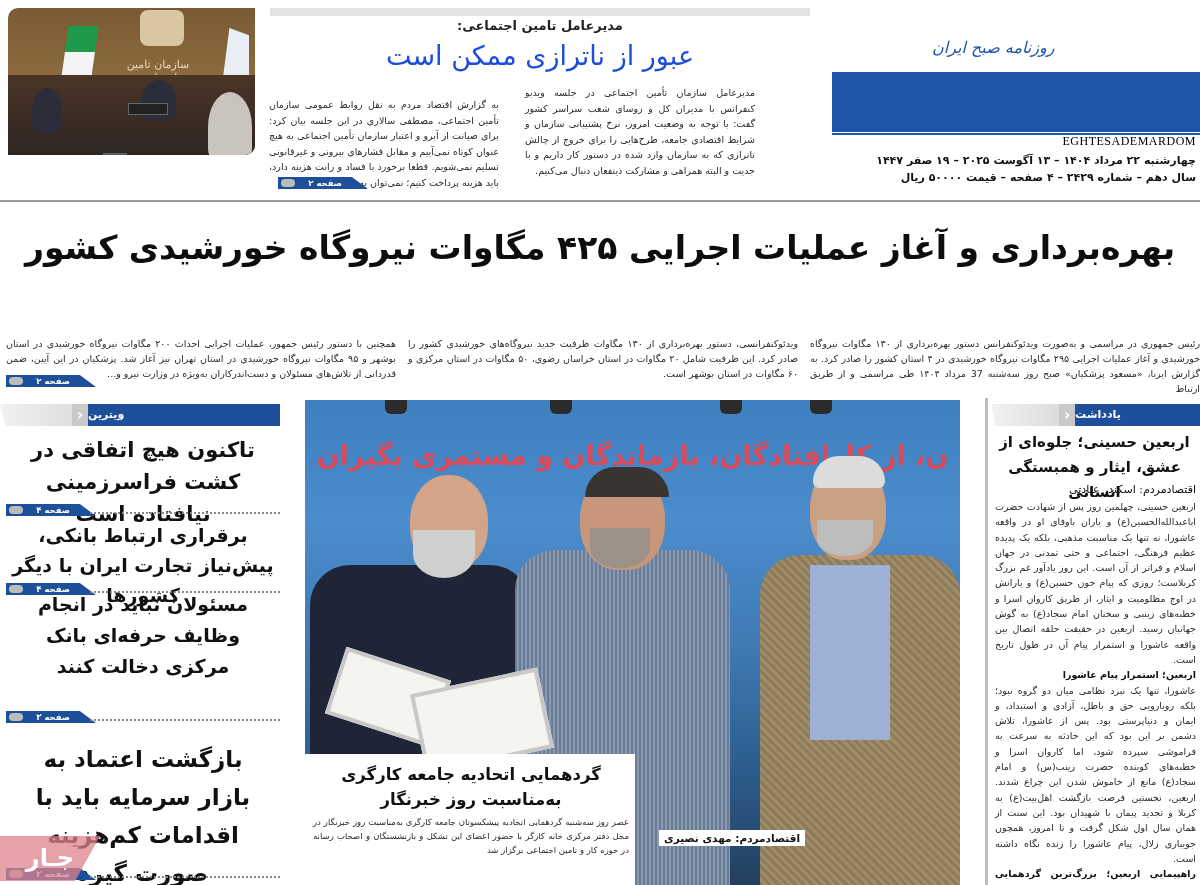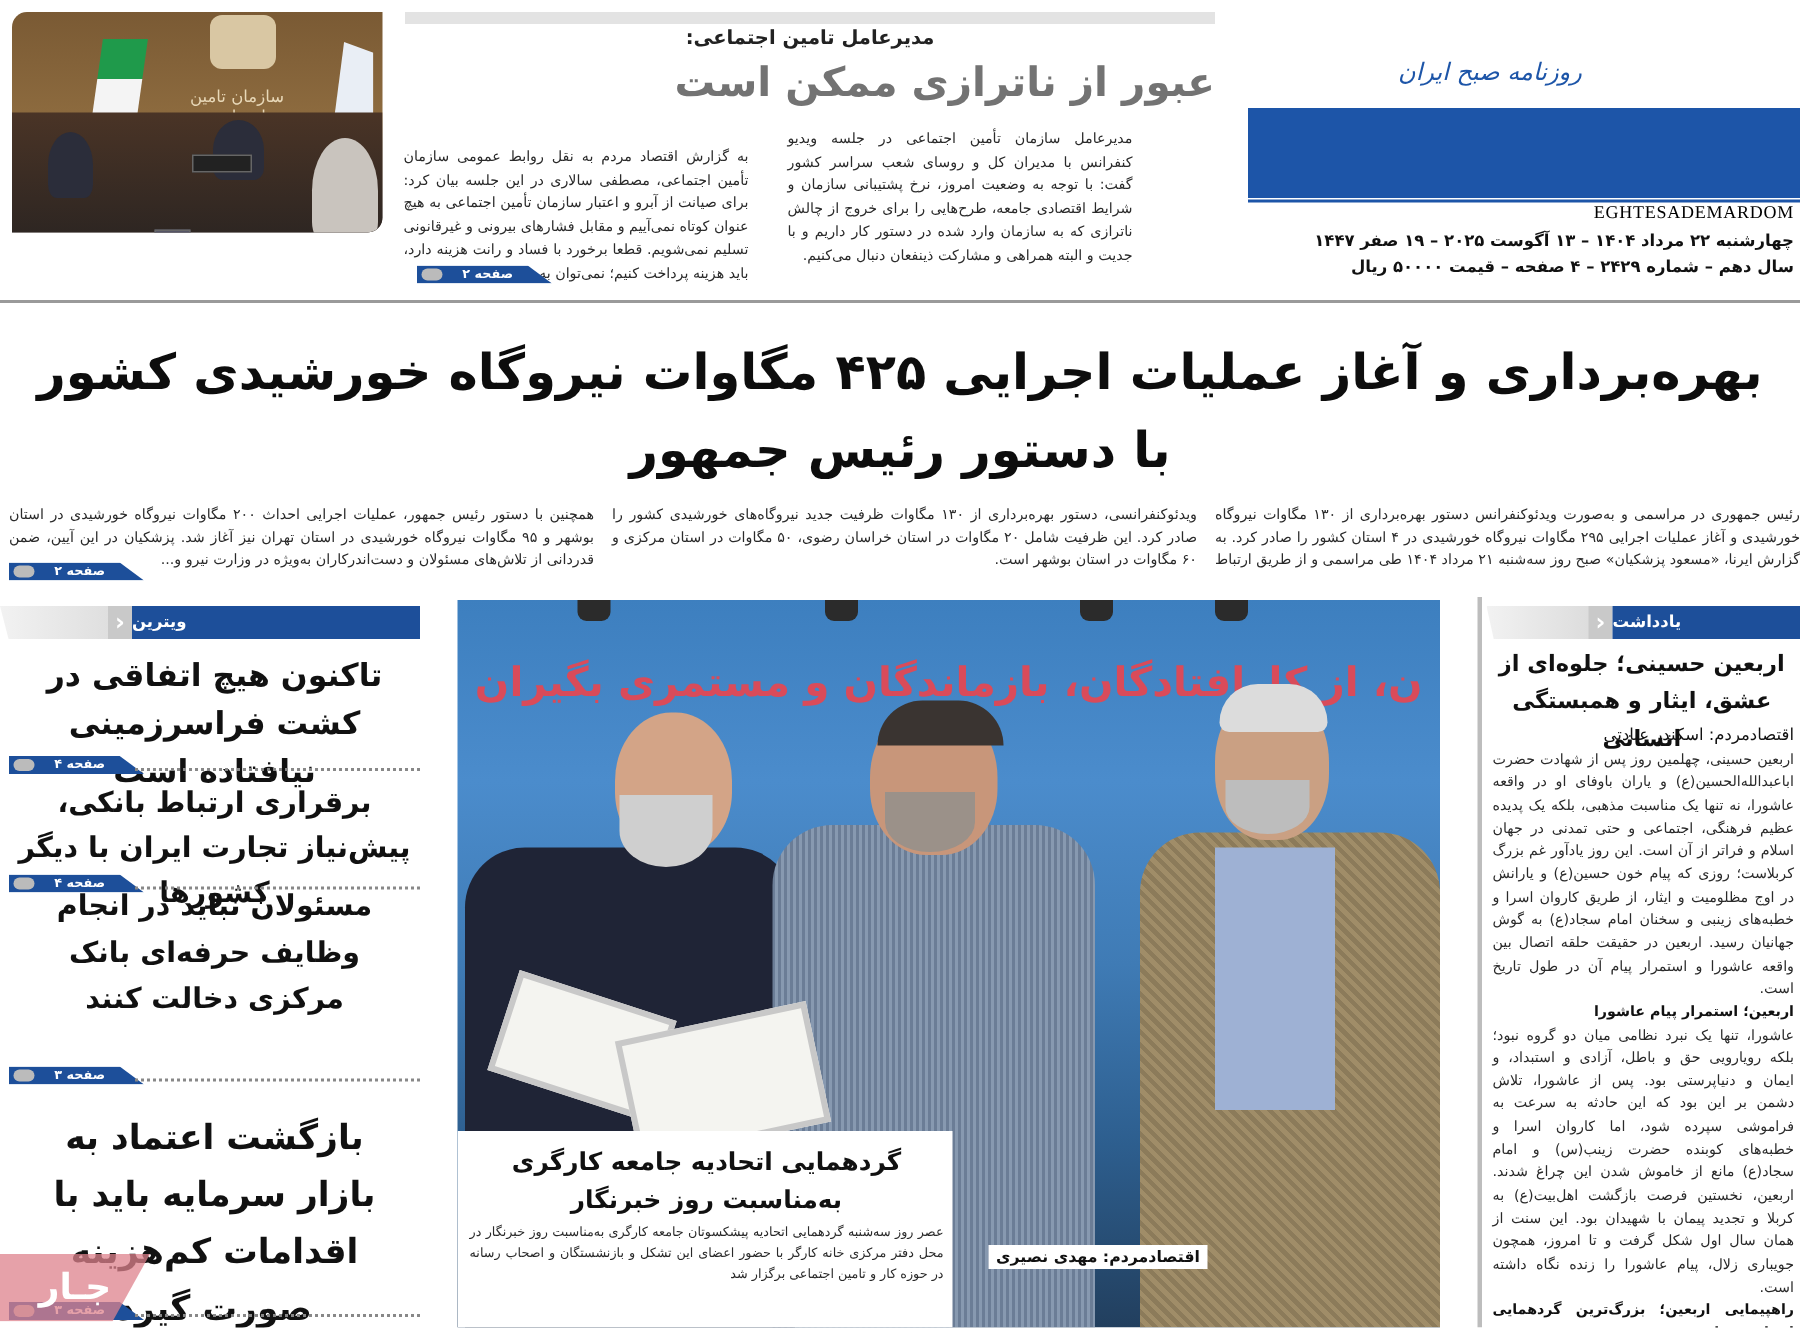--- a/index.html
+++ b/index.html
@@ -27,21 +27,21 @@
   .tp-flag { position: absolute; left: 55px; top: 18px; width: 30px; height: 80px; background: linear-gradient(180deg,#1f9a4b 0 33%, #f4f4f4 33% 66%, #d33 66% 100%); transform: skewX(-8deg); }
   .tp-flag2 { position: absolute; right: 6px; top: 20px; width: 28px; height: 72px; background: #e9eef5; clip-path: polygon(30% 0,100% 10%,100% 100%,0 90%); }
   .tp-emblem { position: absolute; left: 132px; top: 2px; width: 44px; height: 36px; border-radius: 8px; background: #d9c7a3; }
   .tp-sign { position: absolute; left: 100px; top: 50px; width: 100px; height: 20px; color: #e8d8b8; font-size: 11px; font-family: "DejaVu Serif", serif; text-align: center; }
   .tp-table { position: absolute; left: 0; right: 0; bottom: 0; height: 80px; background: linear-gradient(180deg,#4a3426 0%, #2e2622 100%); }
   .tp-person { position: absolute; border-radius: 50% 50% 20% 20%; background: #2b2d3a; }
   .tp-monitor { position: absolute; background: #222; border: 1px solid #666; }
 
   .teaser-rule { position: absolute; left: 270px; top: 8px; width: 540px; height: 8px; background: #e3e3e3; }
   .teaser-kicker { position: absolute; left: 270px; top: 18px; width: 540px; text-align: center; font-size: 13px; font-weight: bold; color: #222; }
-  .teaser-title { position: absolute; left: 270px; top: 40px; width: 540px; text-align: right; font-size: 27px; font-weight: bold; color: #737373; }
+  .teaser-title { position: absolute; left: 270px; top: 40px; width: 540px; text-align: center; font-size: 27px; font-weight: normal; color: #1d4ed8; }
   .teaser-col { position: absolute; top: 85px; width: 230px; font-size: 9.5px; line-height: 15.5px; text-align: justify; color: #2a2a2a; }
   .teaser-col.right { left: 525px; }
   .teaser-col.left { left: 269px; margin-top: 12px; }
 
   
   .page-tag { position: absolute; height: 12px; width: 90px; background: #1d4f9a;
       clip-path: polygon(0 0, 82% 0, 100% 100%, 0 100%); color: #fff; font-size: 8.5px; font-weight: bold;
       line-height: 12px; padding-right: 26px; text-align: right; direction: rtl; }
   .page-tag .dot { position: absolute; left: 3px; top: 2px; width: 14px; height: 8px; border-radius: 4px; background: #bbb; }
 
@@ -121,23 +121,22 @@
 <div class="teaser-col right">مدیرعامل سازمان تأمین اجتماعی در جلسه ویدیو کنفرانس با مدیران کل و روسای شعب سراسر کشور گفت: با توجه به وضعیت امروز، نرخ پشتیبانی سازمان و شرایط اقتصادی جامعه، طرح‌هایی را برای خروج از چالش ناترازی که به سازمان وارد شده در دستور کار داریم و با جدیت و البته همراهی و مشارکت ذینفعان دنبال می‌کنیم.</div>
 <div class="teaser-col left">به گزارش اقتصاد مردم به نقل روابط عمومی سازمان تأمین اجتماعی، مصطفی سالاری در این جلسه بیان کرد: برای صیانت از آبرو و اعتبار سازمان تأمین اجتماعی به هیچ عنوان کوتاه نمی‌آییم و مقابل فشارهای بیرونی و غیرقانونی تسلیم نمی‌شویم. قطعا برخورد با فساد و رانت هزینه دارد، باید هزینه پرداخت کنیم؛ نمی‌توان به...</div>
 <div class="page-tag" style="left:278px;top:177px;">
   <span class="dot"></span><span>صفحه ۲</span>
 </div>
 
 <div class="hr-top"></div>
 
 <div class="lead-title">
   <div>بهره‌برداری و آغاز عملیات اجرایی ۴۲۵ مگاوات نیروگاه خورشیدی کشور</div>
-  <div>با دستور رئیس جمهور</div>
-</div>
-<div class="lead-col c1">رئیس جمهوری در مراسمی و به‌صورت ویدئوکنفرانس دستور بهره‌برداری از ۱۳۰ مگاوات نیروگاه خورشیدی و آغاز عملیات اجرایی ۲۹۵ مگاوات نیروگاه خورشیدی در ۴ استان کشور را صادر کرد. به گزارش ایرنا، «مسعود پزشکیان» صبح روز سه‌شنبه ۲۱ مرداد ۱۴۰۴ طی مراسمی و از طریق ارتباط</div>
+</div>
+<div class="lead-col c1">رئیس جمهوری در مراسمی و به‌صورت ویدئوکنفرانس دستور بهره‌برداری از ۱۳۰ مگاوات نیروگاه خورشیدی و آغاز عملیات اجرایی ۲۹۵ مگاوات نیروگاه خورشیدی در ۴ استان کشور را صادر کرد. به گزارش ایرنا، «مسعود پزشکیان» صبح روز سه‌شنبه 37 مرداد ۱۴۰۴ طی مراسمی و از طریق ارتباط</div>
 <div class="lead-col c2">ویدئوکنفرانسی، دستور بهره‌برداری از ۱۳۰ مگاوات ظرفیت جدید نیروگاه‌های خورشیدی کشور را صادر کرد. این ظرفیت شامل ۲۰ مگاوات در استان خراسان رضوی، ۵۰ مگاوات در استان مرکزی و ۶۰ مگاوات در استان بوشهر است.</div>
 <div class="lead-col c3">همچنین با دستور رئیس جمهور، عملیات اجرایی احداث ۲۰۰ مگاوات نیروگاه خورشیدی در استان بوشهر و ۹۵ مگاوات نیروگاه خورشیدی در استان تهران نیز آغاز شد. پزشکیان در این آیین، ضمن قدردانی از تلاش‌های مسئولان و دست‌اندرکاران به‌ویژه در وزارت نیرو و...</div>
 <div class="page-tag" style="left:6px;top:375px;">
   <span class="dot"></span><span>صفحه ۲</span>
 </div>
 
 <div class="sec-head" style="left:0;top:404px;width:280px;">
   <div class="grey" style="width:95px;"></div>
   <div class="chev" style="left:72px;">‹</div>
   <div class="bar" style="width:192px;">ویترین</div>

